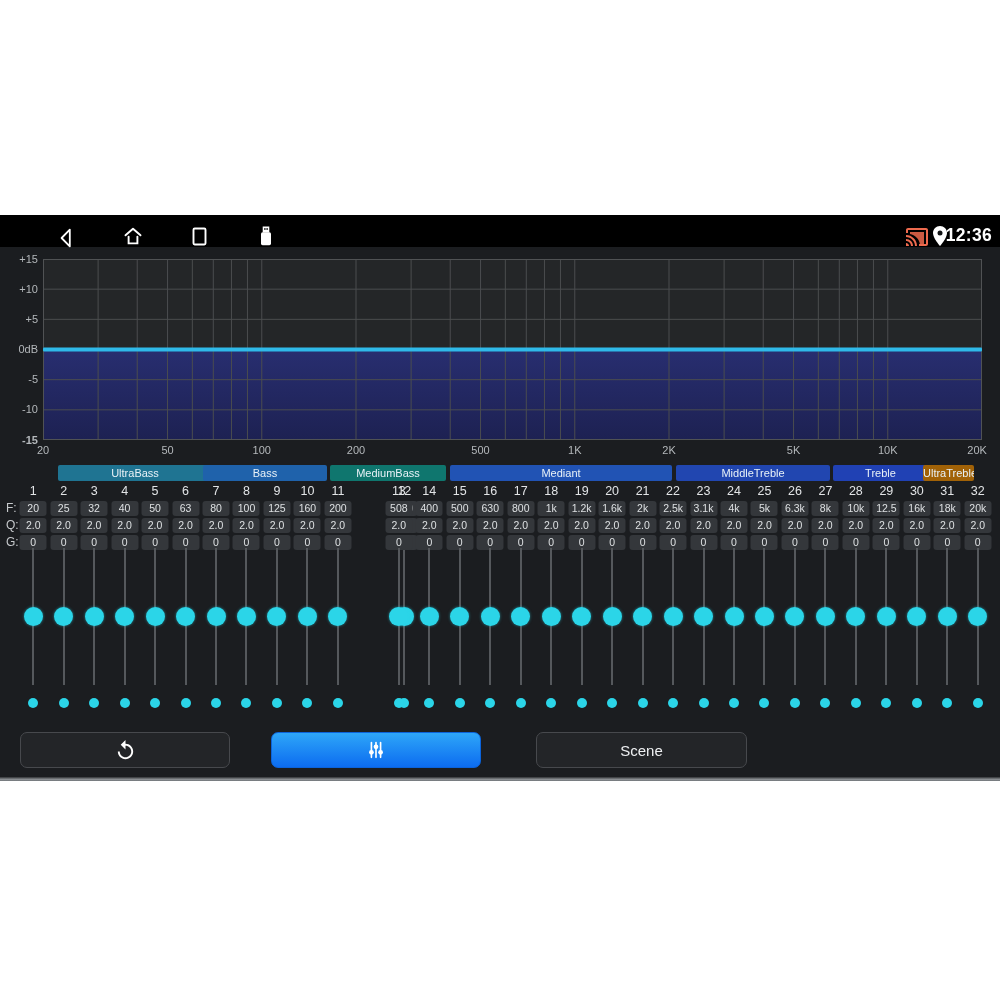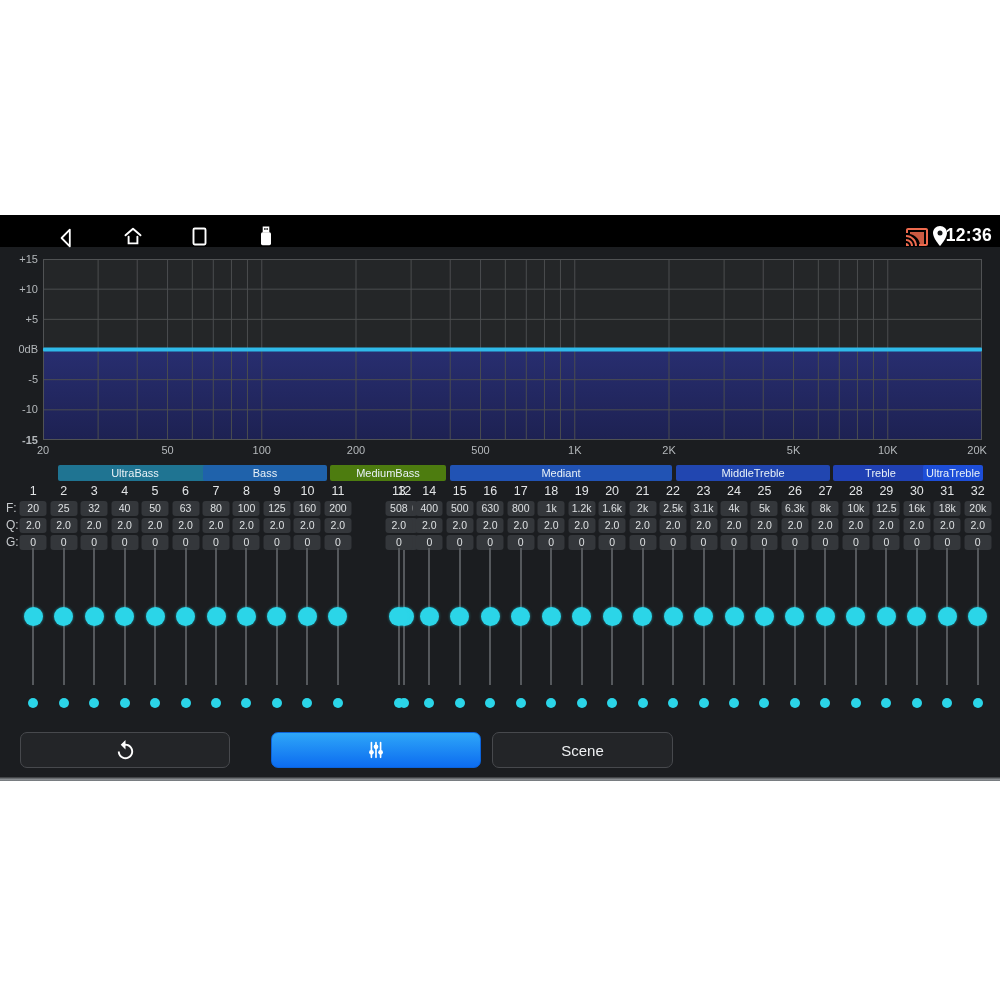--- a/index.html
+++ b/index.html
@@ -135,25 +135,25 @@
         <div class="x-tick" style="left: 574.778px;">1K</div>
         <div class="x-tick" style="left: 669px;">2K</div>
         <div class="x-tick" style="left: 793.555px;">5K</div>
         <div class="x-tick" style="left: 887.778px;">10K</div>
         <div class="x-tick" style="left: 982px; transform: translateX(-75%);">20K</div>
       </div>
 
     <div id="groups">
         <div class="group-bar" style="left: 58px; width: 154px; background: rgb(31, 116, 146);">UltraBass</div>
         <div class="group-bar" style="left: 203px; width: 124px; background: rgb(31, 98, 171);">Bass</div>
-        <div class="group-bar" style="left: 330px; width: 116px; background: #4d7c0f;">MediumBass</div>
+        <div class="group-bar" style="left: 330px; width: 116px; background: #0f766e;">MediumBass</div>
         <div class="group-bar" style="left: 450px; width: 222px; background: rgb(33, 83, 180);">Mediant</div>
         <div class="group-bar" style="left: 676px; width: 154px; background: rgb(33, 70, 176);">MiddleTreble</div>
         <div class="group-bar" style="left: 833px; width: 95px; background: rgb(32, 65, 180);">Treble</div>
-        <div class="group-bar" style="left: 923px; width: 60px; background: #1d4ed8;">UltraTreble</div>
+        <div class="group-bar" style="left: 923px; width: 51px; background: #a16207;">UltraTreble</div>
       </div>
 
     <div class="row-label" style="top:244px">F:</div>
     <div class="row-label" style="top:261px">Q:</div>
     <div class="row-label" style="top:278px">G:</div>
 
     <div id="bands">
         <div class="band-col" style="left: 17.965px;">
     <div class="band-num">1</div>
     <div class="val-box vb-f">20</div>
@@ -454,19 +454,19 @@
         <g stroke="#fff" stroke-width="1.8" stroke-linecap="round">
           <line x1="7" y1="4" x2="7" y2="20"></line>
           <line x1="12" y1="4" x2="12" y2="20"></line>
           <line x1="17" y1="4" x2="17" y2="20"></line>
         </g>
         <circle cx="7" cy="14.5" r="2.6" fill="#fff"></circle>
         <circle cx="12" cy="8.5" r="2.6" fill="#fff"></circle>
         <circle cx="17" cy="14.5" r="2.6" fill="#fff"></circle>
       </svg>
     </div>
-    <div class="app-btn btn-dark" style="left:492px;width:181px">
+    <div class="app-btn btn-dark" style="left:536px;width:211px">
       <span>Scene</span>
     </div>
   </div>
 
   <div class="divider"></div>
 </div>
 
 </body></html>

